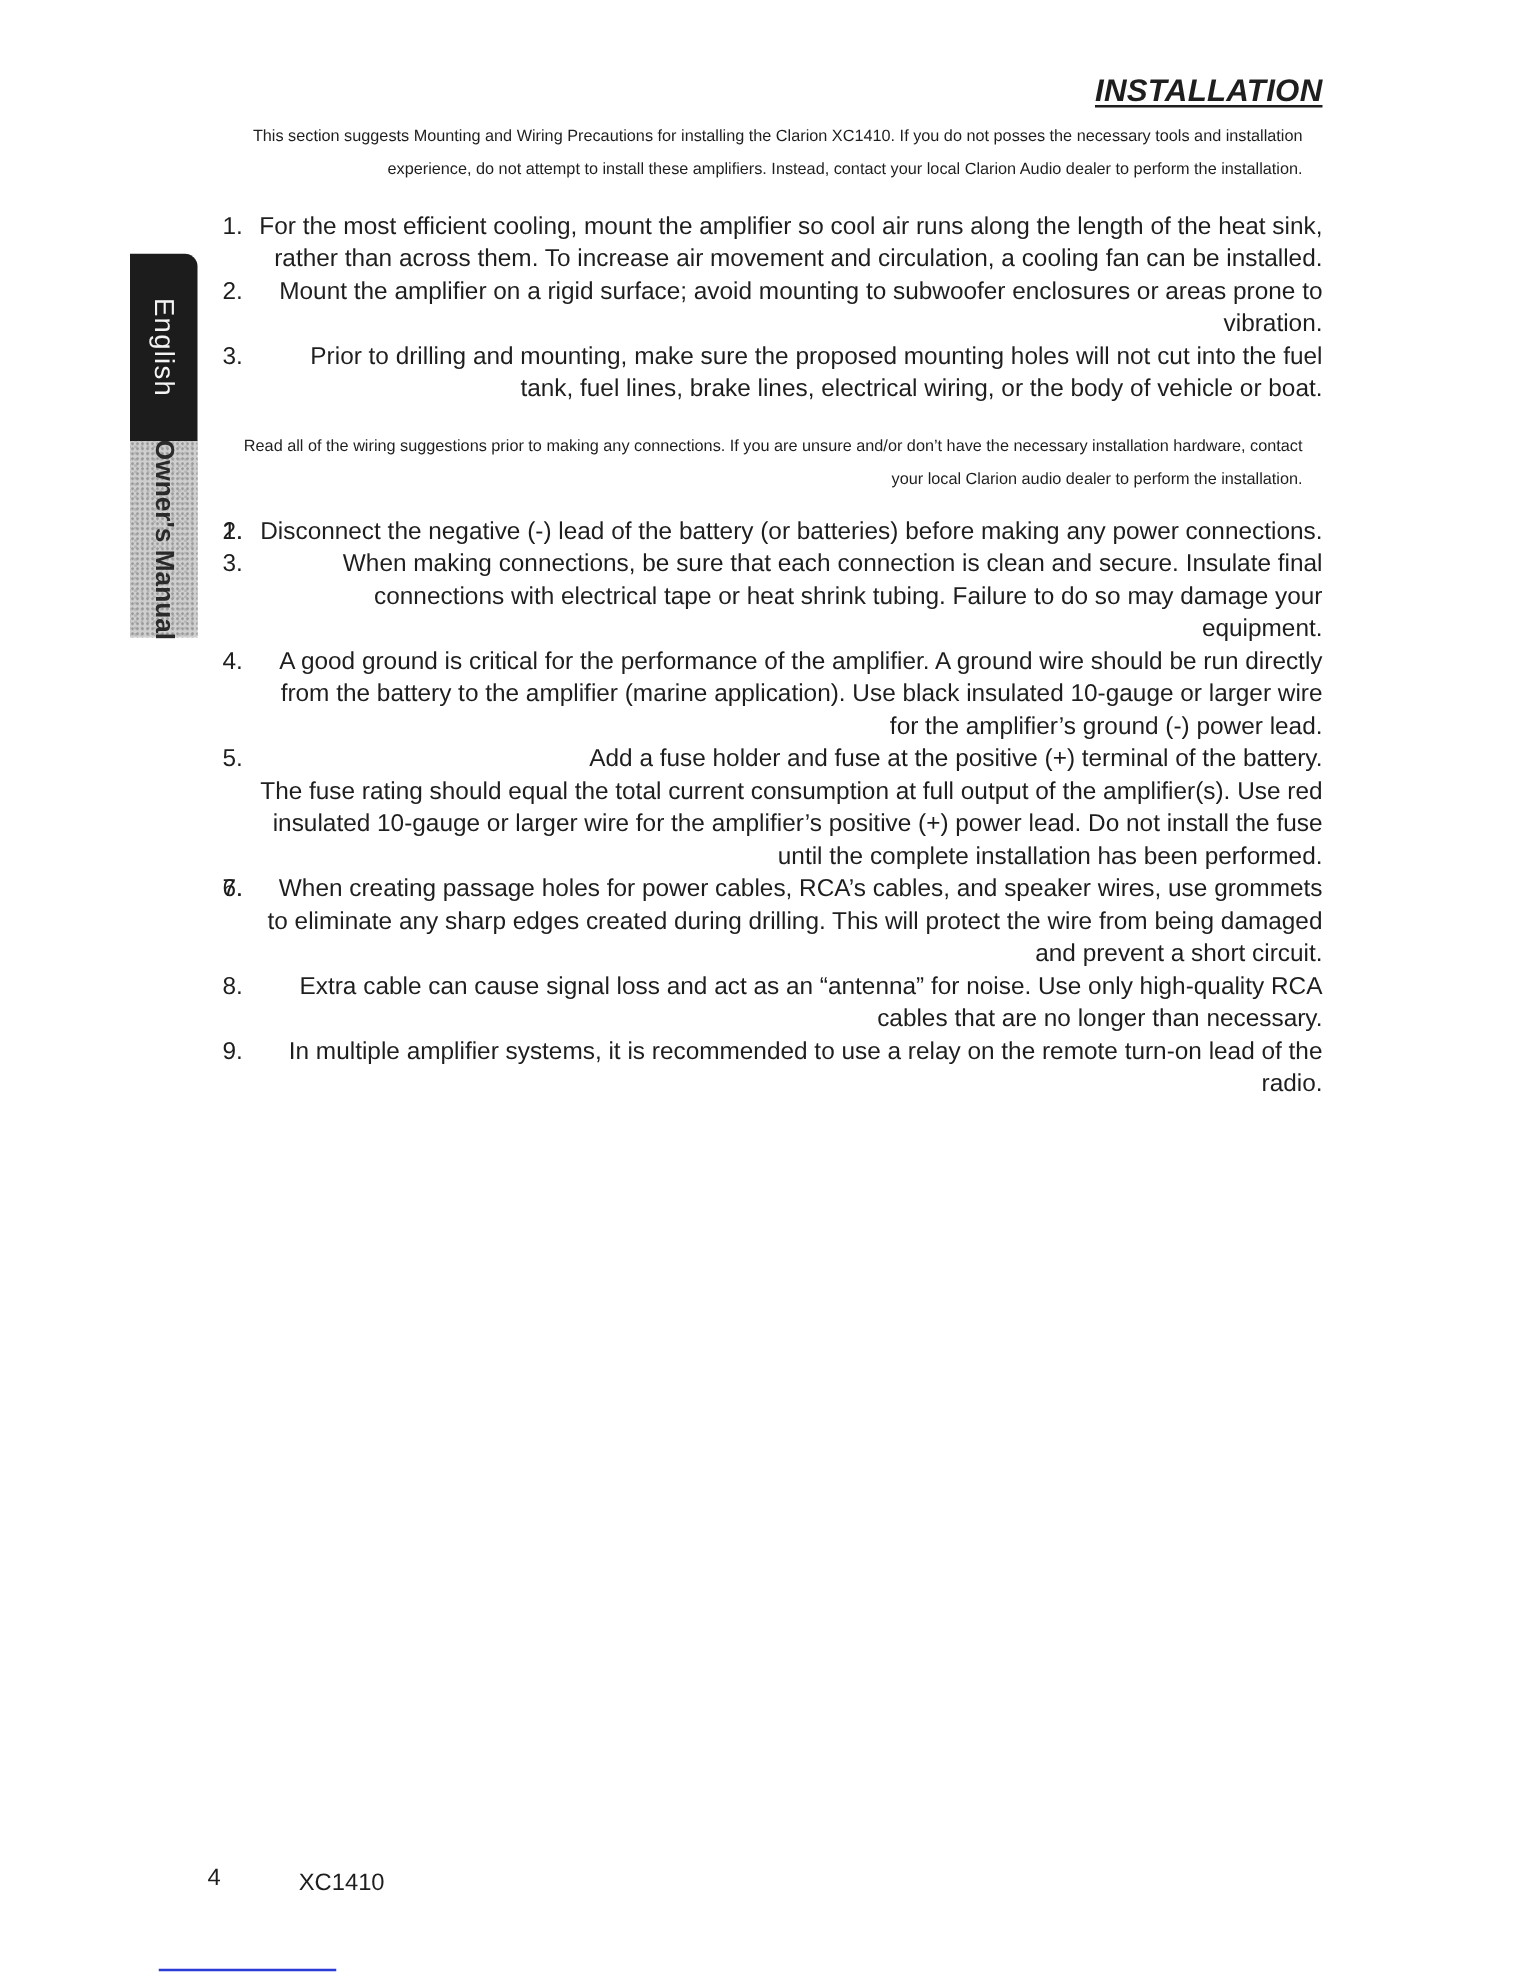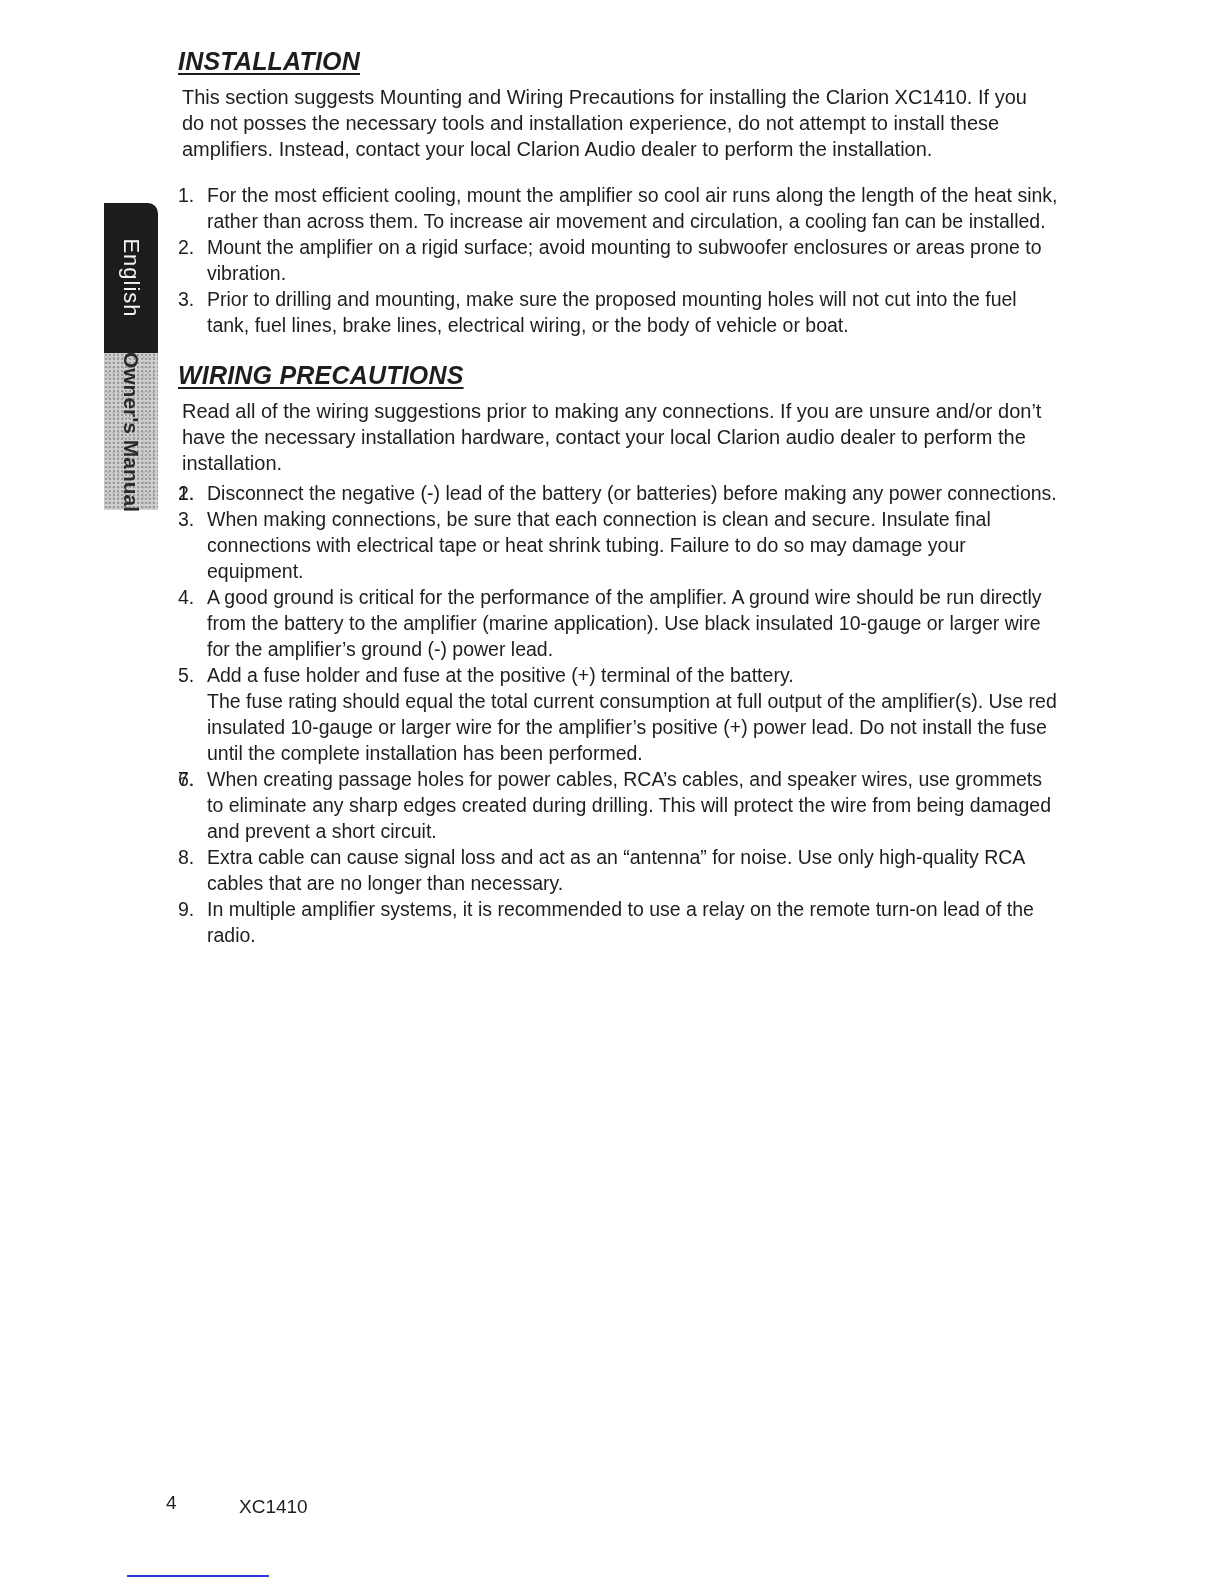--- a/index.html
+++ b/index.html
@@ -1,27 +1,27 @@
 <!DOCTYPE html>
 <html><head>
   <meta charset="utf-8">
   <style>
     html, body { margin: 0; padding: 0; background: #ffffff; }
     body {
       width: 1224px; height: 1584px; position: relative; overflow: hidden;
       font-family: "Liberation Sans", sans-serif; color: #1e1e1e;
     }
     .page { position: absolute; left: 0; top: 0; width: 1224px; height: 1584px; }
-    .content { position: absolute; left: 178px; top: 44px; width: 880px; }
+    .content { position: absolute; left: 178px; top: 56px; width: 880px; text-align: right; }
     h2 {
       margin: 0; font-style: italic; font-weight: bold; font-size: 25px;
       text-decoration: underline; text-underline-offset: 3px; letter-spacing: 0.2px;
       line-height: 34px; color: #1e1e1e;
     }
-    p { margin: 4px; font-size: 20px; line-height: 26px; }
+    p { margin: 16px; font-size: 13px; line-height: 26px; }
     .sec-intro { margin-top: 6px; }
     .section { margin-top: 20px; }
     ol { list-style: none; margin: 0; padding: 0; }
     li { position: relative; padding-left: 29px; font-size: 19.5px; line-height: 26px; }
     li .num { position: absolute; left: 0; top: 0; }
     .sidetab {
       position: absolute; left: 104px; top: 203px; width: 54px; height: 307px;
     }
     .tab-dark {
       position: absolute; left: 0; top: 0; width: 54px; height: 150px;
@@ -68,21 +68,20 @@
 
     <section class="section">
       <ol>
         <li><span class="num">1.</span><span>For the most efficient cooling, mount the amplifier so cool air runs along the length of the heat sink, rather than across them. To increase air movement and circulation, a cooling fan can be installed.</span></li>
         <li><span class="num">2.</span><span>Mount the amplifier on a rigid surface; avoid mounting to subwoofer enclosures or areas prone to vibration.</span></li>
         <li><span class="num">3.</span><span>Prior to drilling and mounting, make sure the proposed mounting holes will not cut into the fuel tank, fuel lines, brake lines, electrical wiring, or the body of vehicle or boat.</span></li>
       </ol>
     </section>
 
     <section class="section">
-      <h2>WIRING PRECAUTIONS</h2>
       <p class="sec-intro">Read all of the wiring suggestions prior to making any connections. If you are unsure and/or don’t have the necessary installation hardware, contact your local Clarion audio dealer to perform the installation.</p>
       <ol>
         <li><span class="num">1.</span></li>
         <li><span class="num">2.</span><span>Disconnect the negative (-) lead of the battery (or batteries) before making any power connections.</span></li>
         <li><span class="num">3.</span><span>When making connections, be sure that each connection is clean and secure. Insulate final connections with electrical tape or heat shrink tubing. Failure to do so may damage your equipment.</span></li>
         <li><span class="num">4.</span><span>A good ground is critical for the performance of the amplifier. A ground wire should be run directly from the battery to the amplifier (marine application). Use black insulated 10-gauge or larger wire for the amplifier’s ground (-) power lead.</span></li>
         <li><span class="num">5.</span><span>Add a fuse holder and fuse at the positive (+) terminal of the battery.</span><br><span>The fuse rating should equal the total current consumption at full output of the amplifier(s). Use red insulated 10-gauge or larger wire for the amplifier’s positive (+) power lead. Do not install the fuse until the complete installation has been performed.</span></li>
         <li><span class="num">6.</span></li>
         <li><span class="num">7.</span><span>When creating passage holes for power cables, RCA’s cables, and speaker wires, use grommets to eliminate any sharp edges created during drilling. This will protect the wire from being damaged and prevent a short circuit.</span></li>
         <li><span class="num">8.</span><span>Extra cable can cause signal loss and act as an “antenna” for noise. Use only high-quality RCA cables that are no longer than necessary.</span></li>

